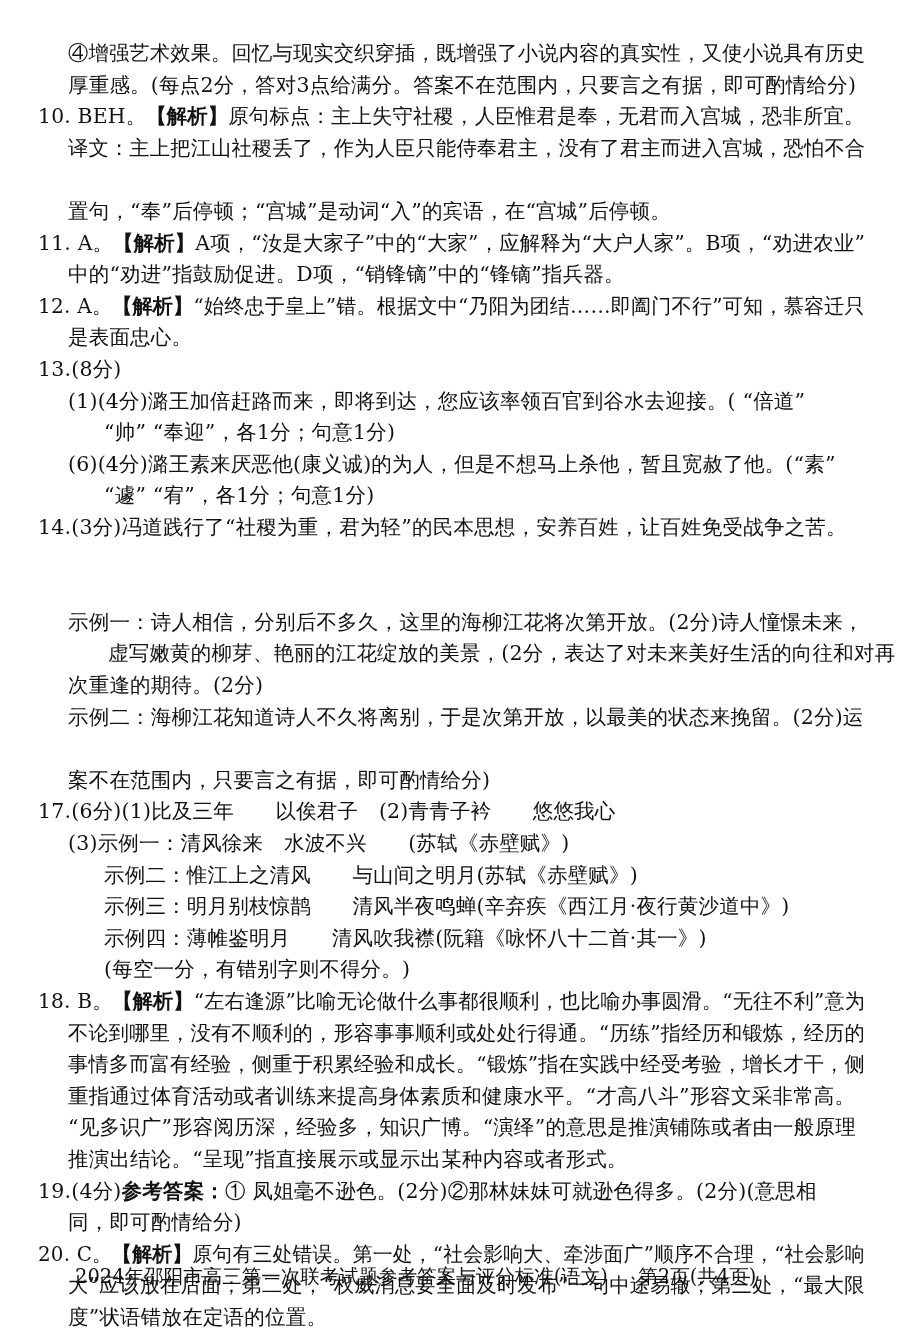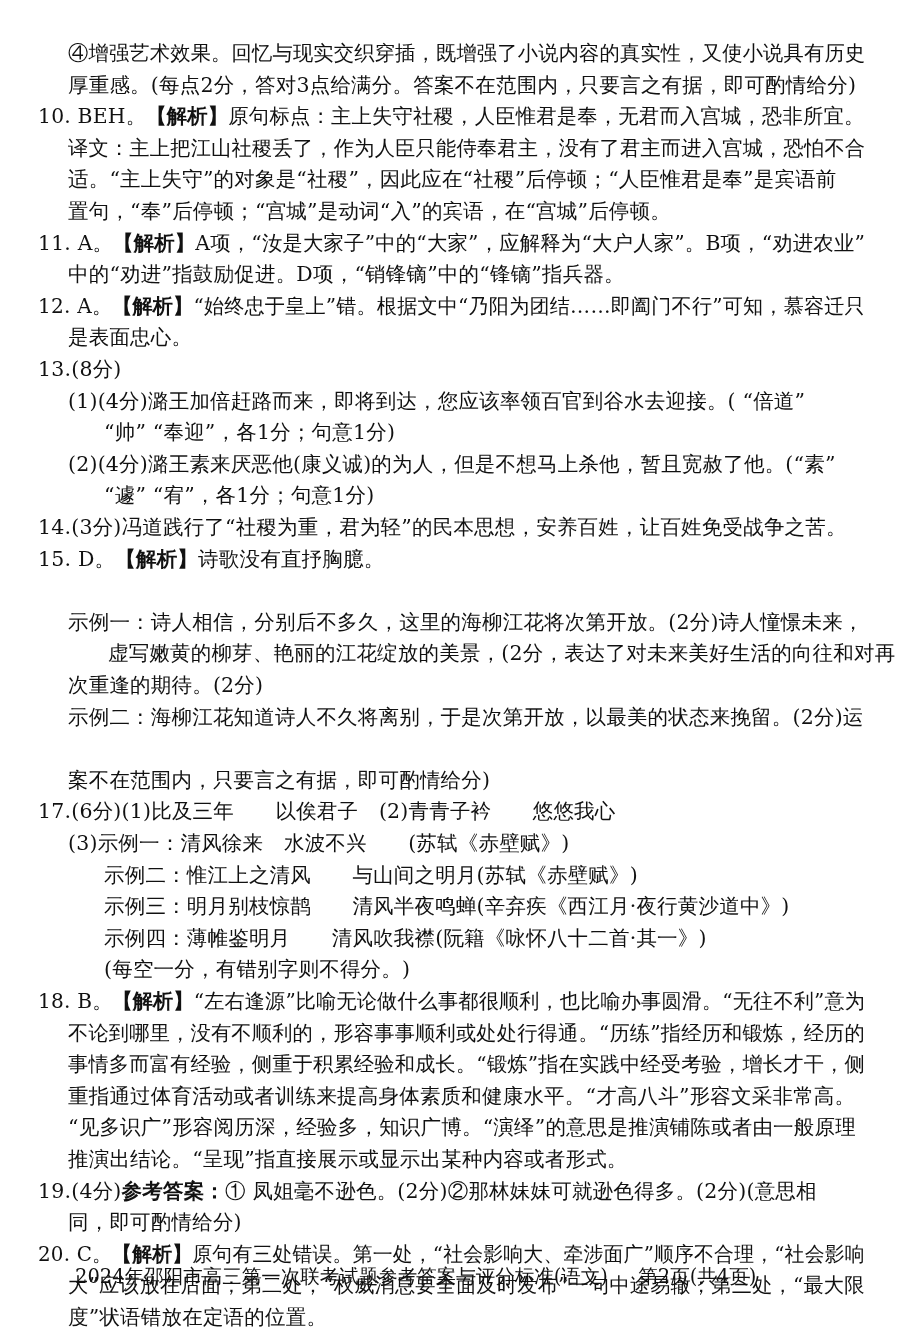--- a/index.html
+++ b/index.html
@@ -21,33 +21,31 @@
   .gap { display: inline-block; }
 </style>
 </head>
 <body>
 
 <div class="page" id="page">
     <div class="line l1" style="top: 30px; transform-origin: left top; transform: scaleX(0.987608);"><span>④增强艺术效果。回忆与现实交织穿插，既增强了小说内容的真实性，又使小说具有历史</span></div>
     <div class="line l1" style="top: 61.6px;"><span>厚重感。(每点2分，答对3点给满分。答案不在范围内，只要言之有据，即可酌情给分)</span></div>
     <div class="line l0" style="top: 93.2px; transform-origin: left top; transform: scaleX(0.991607);"><span>10. BEH。</span><span class="bold">【解析】</span><span>原句标点：主上失守社稷，人臣惟君是奉，无君而入宫城，恐非所宜。</span></div>
     <div class="line l1" style="top: 124.8px; transform-origin: left top; transform: scaleX(0.987608);"><span>译文：主上把江山社稷丢了，作为人臣只能侍奉君主，没有了君主而进入宫城，恐怕不合</span></div>
-    <div class="line l1" style="top: 156.4px;"><span>适。“主上失守”的对象是“社稷”，因此应在“社稷”后停顿；“人臣惟君是奉”是宾语前</span></div>
     <div class="line l1" style="top: 188px;"><span>置句，“奉”后停顿；“宫城”是动词“入”的宾语，在“宫城”后停顿。</span></div>
     <div class="line l0" style="top: 219.6px; transform-origin: left top; transform: scaleX(0.992797);"><span>11. A。</span><span class="bold">【解析】</span><span>A项，“汝是大家子”中的“大家”，应解释为“大户人家”。B项，“劝进农业”</span></div>
     <div class="line l1" style="top: 251.2px;"><span>中的“劝进”指鼓励促进。D项，“销锋镝”中的“锋镝”指兵器。</span></div>
     <div class="line l0" style="top: 282.8px; transform-origin: left top; transform: scaleX(0.98102);"><span>12. A。</span><span class="bold">【解析】</span><span>“始终忠于皇上”错。根据文中“乃阳为团结……即阖门不行”可知，慕容迁只</span></div>
     <div class="line l1" style="top: 314.4px;"><span>是表面忠心。</span></div>
     <div class="line l0" style="top: 346px;"><span>13.</span><span>(8分)</span></div>
     <div class="line l1" style="top: 377.6px;"><span>(1)(4分)潞王加倍赶路而来，即将到达，您应该率领百官到谷水去迎接。( “倍道”</span></div>
     <div class="line l2" style="top: 409.2px;"><span>“帅” “奉迎”，各1分；句意1分)</span></div>
-    <div class="line l1" style="top: 440.8px;"><span>(2)(4分)潞王素来厌恶他(康义诚)的为人，但是不想马上杀他，暂且宽赦了他。(“素”</span></div>
+    <div class="line l1" style="top: 440.8px;"><span>(6)(4分)潞王素来厌恶他(康义诚)的为人，但是不想马上杀他，暂且宽赦了他。(“素”</span></div>
     <div class="line l2" style="top: 472.4px;"><span>“遽” “宥”，各1分；句意1分)</span></div>
     <div class="line l0" style="top: 504px;"><span>14.</span><span>(3分)冯道践行了“社稷为重，君为轻”的民本思想，安养百姓，让百姓免受战争之苦。</span></div>
-    <div class="line l0" style="top: 535.6px;"><span>15. D。</span><span class="bold">【解析】</span><span>诗歌没有直抒胸臆。</span></div>
     <div class="line l1" style="top: 598.8px;"><span>示例一：诗人相信，分别后不多久，这里的海柳江花将次第开放。(2分)诗人憧憬未来，</span></div>
     <div class="line l1" style="top: 630.4px; margin-left: 40px;"><span>虚写嫩黄的柳芽、艳丽的江花绽放的美景，(2分，表达了对未来美好生活的向往和对再</span></div>
     <div class="line l1" style="top: 662px;"><span>次重逢的期待。(2分)</span></div>
     <div class="line l1" style="top: 693.6px;"><span>示例二：海柳江花知道诗人不久将离别，于是次第开放，以最美的状态来挽留。(2分)运</span></div>
     <div class="line l1" style="top: 756.8px;"><span>案不在范围内，只要言之有据，即可酌情给分)</span></div>
     <div class="line l0" style="top: 788.4px;"><span>17.</span><span>(6分)(1)比及三年　　以俟君子　(2)青青子衿　　悠悠我心</span></div>
     <div class="line l1" style="top: 820px;"><span>(3)示例一：清风徐来　水波不兴　　(苏轼《赤壁赋》)</span></div>
     <div class="line l2" style="top: 851.6px;"><span>示例二：惟江上之清风　　与山间之明月(苏轼《赤壁赋》)</span></div>
     <div class="line l2" style="top: 883.2px;"><span>示例三：明月别枝惊鹊　　清风半夜鸣蝉(辛弃疾《西江月·夜行黄沙道中》)</span></div>
     <div class="line l2" style="top: 914.8px;"><span>示例四：薄帷鉴明月　　清风吹我襟(阮籍《咏怀八十二首·其一》)</span></div>

